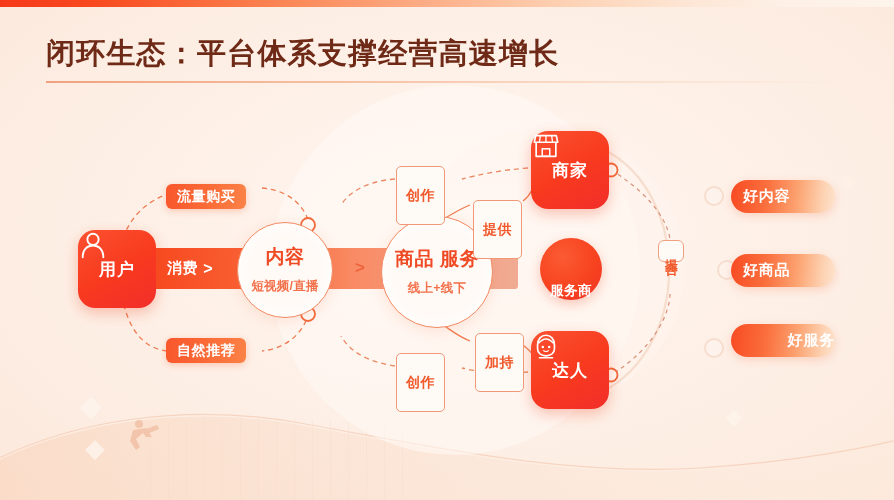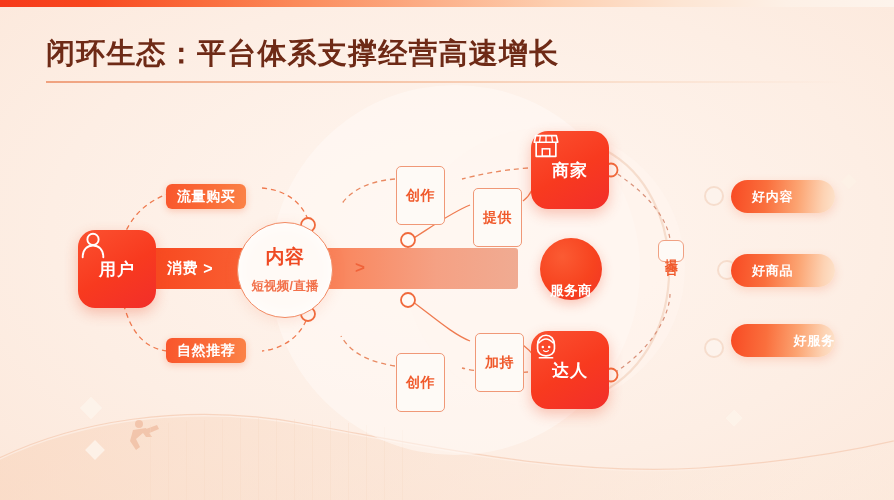--- a/index.html
+++ b/index.html
@@ -211,25 +211,25 @@
     position: absolute;
     width: 104px;
     height: 33px;
     border-radius: 17px;
     background: linear-gradient(95deg, #f84a23 0%, #fa6f3d 34%, #fca472 64%, #fdd3b4 88%, #fde3cc 100%);
     display: flex;
     align-items: center;
     box-shadow: 0 3px 10px rgba(246, 110, 62, 0.22);
   }
   .pill-outcome span {
-    font-size: 13px;
+    font-size: 15px;
     font-weight: bold;
     color: #fff;
     letter-spacing: 0.8px;
-    padding-left: 21px;
+    padding-left: 12px;
   }
 
   
   .band-text {
     position: absolute;
     display: flex;
     align-items: center;
     gap: 5px;
     font-size: 15px;
     font-weight: bold;
@@ -374,20 +374,24 @@
       <span class="chev">&gt;</span>
     </div>
 
     <div class="band-chev-only" style="left:355px; top:258px;">&gt;</div>
 
     <div class="node-circle" style="left:237px; top:222px; width:94px; height:94px;">
       <div class="cc-main">内容</div>
       <div class="cc-sub">短视频/直播</div>
     </div>
 
+    <div class="node-circle" style="left:381px; top:216px; width:110px; height:110px;">
+      <div class="cc-main">商品 服务</div>
+      <div class="cc-sub">线上+线下</div>
+    </div>
 
     <div class="node-sq" style="left:531px; top:131px;">
       <svg class="nd-icon" viewBox="0 0 32 32">
         <path d="M5 5 L27 5 L28.5 12 L3.5 12 Z" fill="none" stroke="#fff" stroke-width="1.8" stroke-linejoin="round"></path>
         <line x1="10" y1="5" x2="9" y2="12" stroke="#fff" stroke-width="1.4"></line>
         <line x1="16" y1="5" x2="16" y2="12" stroke="#fff" stroke-width="1.4"></line>
         <line x1="22" y1="5" x2="23" y2="12" stroke="#fff" stroke-width="1.4"></line>
         <path d="M5.5 12 L5.5 27 L26.5 27 L26.5 12" fill="none" stroke="#fff" stroke-width="1.8" stroke-linejoin="round"></path>
         <rect x="12" y="19" width="8" height="8" fill="none" stroke="#fff" stroke-width="1.6"></rect>
       </svg>
@@ -419,21 +423,21 @@
     </div>
 
     <div class="pill-outline" style="left:396px; top:166px;">
       <span>创作</span>
     </div>
 
     <div class="pill-outline" style="left:396px; top:353px;">
       <span>创作</span>
     </div>
 
-    <div class="pill-outline" style="left:473px; top:188px;">
+    <div class="pill-outline" style="left:473px; top:200px;">
       <span>提供</span>
     </div>
 
     <div class="pill-outline" style="left:475px; top:333px;justify-content:center;">
       <span>加持</span>
     </div>
 
     <div class="pill-vertical" style="left:658px; top:240px;">
       <span>撮合</span>
     </div>

